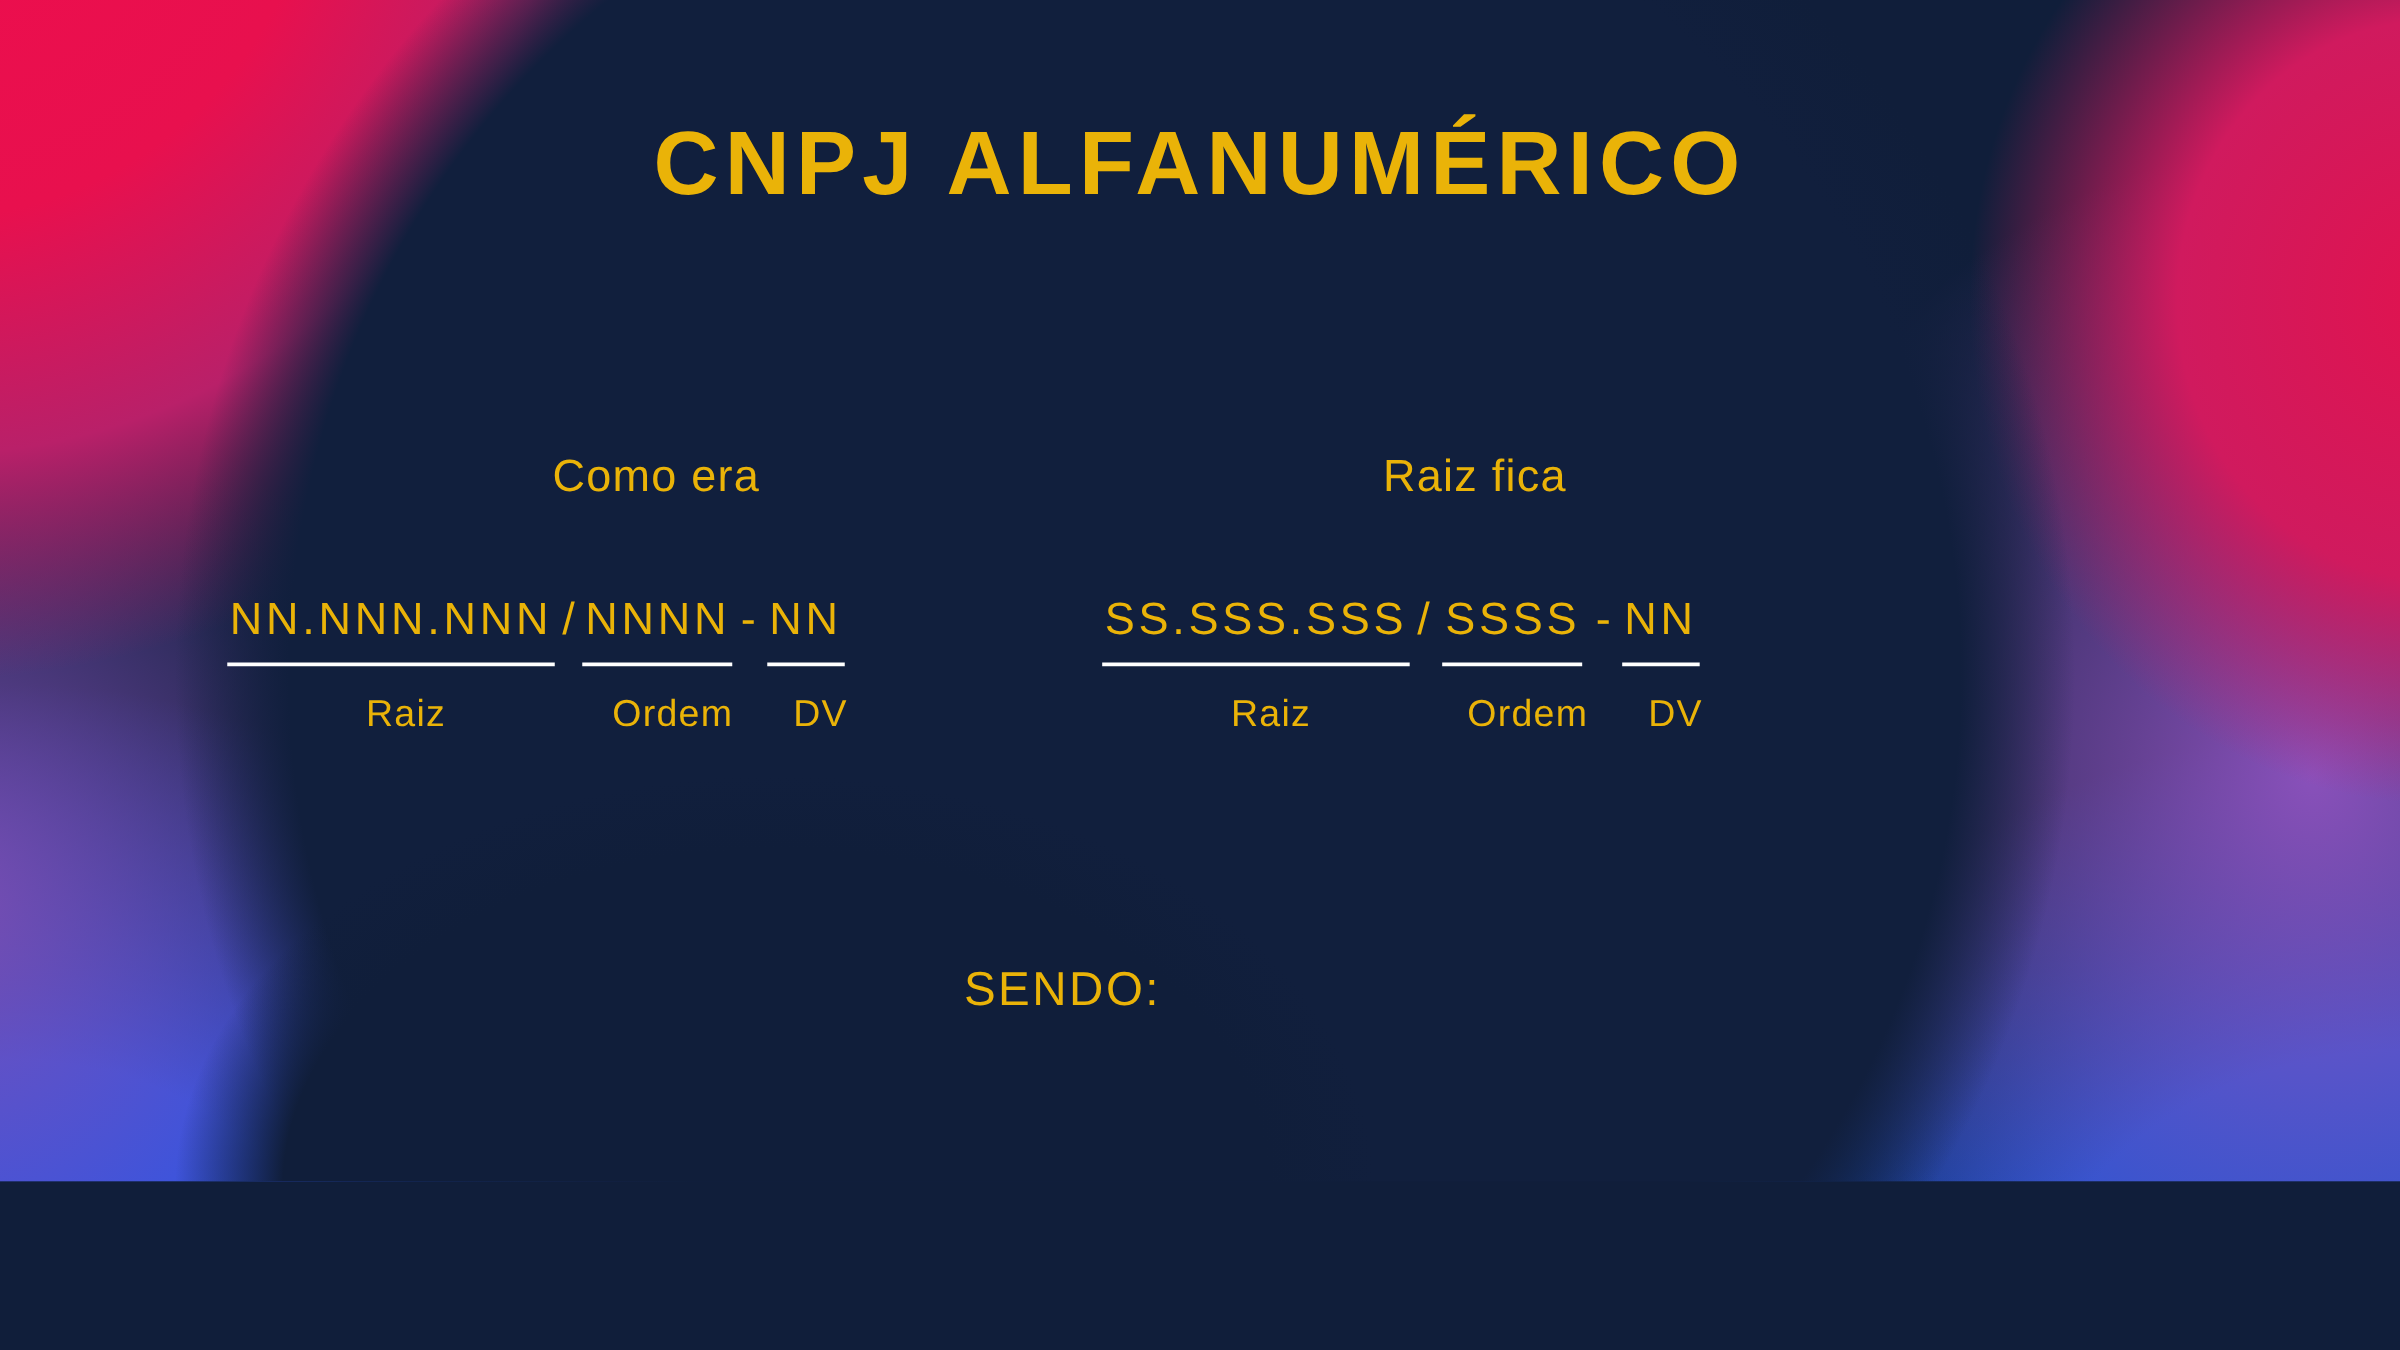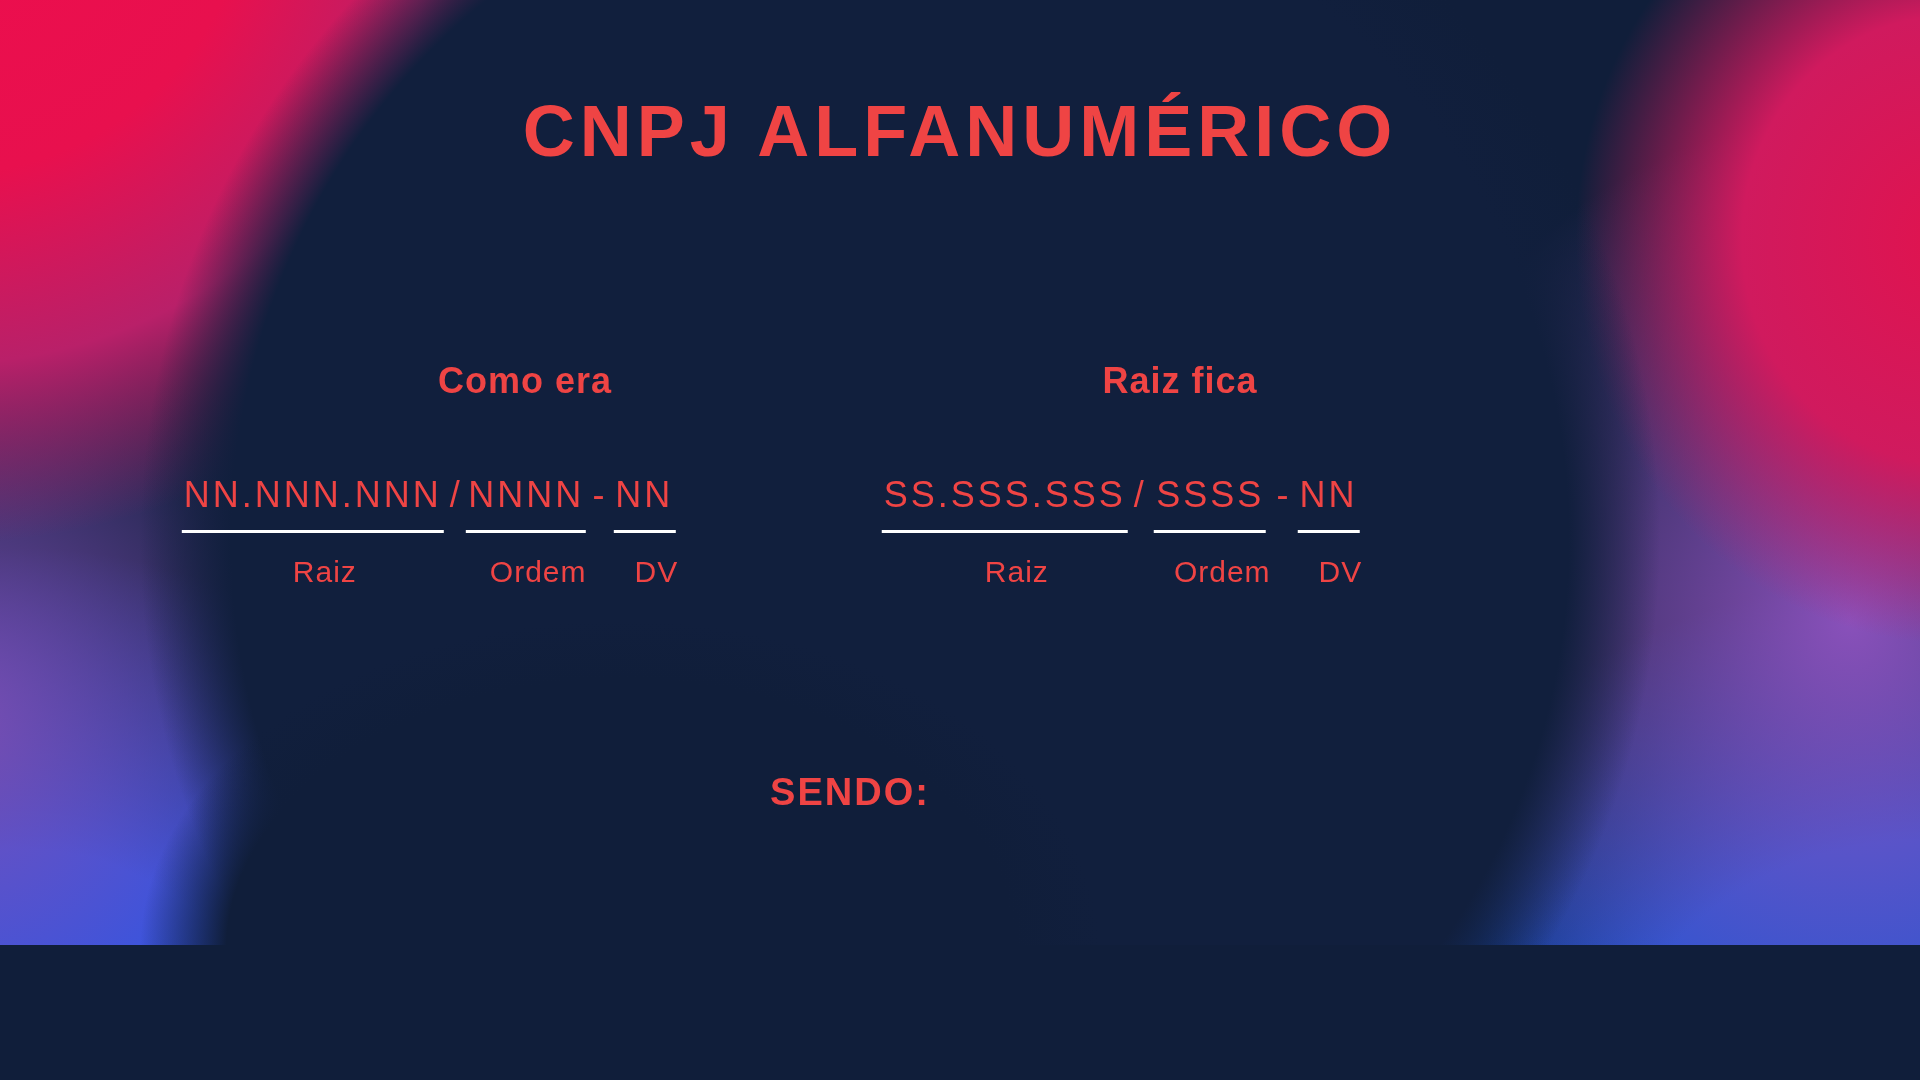--- a/index.html
+++ b/index.html
@@ -1,60 +1,60 @@
 <!DOCTYPE html>
 <html><head>
 <meta charset="utf-8">
 <style>
   html,body{margin:0;padding:0;}
   body{
     width:1920px;height:1080px;overflow:hidden;position:relative;
     font-family:"Liberation Sans","DejaVu Sans",sans-serif;
     background:#101E3A;
   }
-  .slide{position:absolute;inset:0;width:1920px;height:945px;color:#ef4444;border-radius:21px;}
+  .slide{position:absolute;inset:0;width:1920px;height:945px;color:#eab308;border-radius:21px;}
   .bg{
     position:absolute;inset:0;
     background:
       radial-gradient(480px 330px at 620px 950px, #101E3A 0%, #101E3A 82%, rgba(16,30,58,0) 100%),
       radial-gradient(760px 780px at 900px 540px, #111F3D 0%, #111F3D 88%, rgba(17,31,61,0) 100%),
       radial-gradient(900px 900px at -60px -140px, #EE0D4D 0%, #E8104E 35%, #B92069 56%, rgba(164,47,122,0) 76%),
       radial-gradient(520px 560px at 1950px 240px, #E0134F 0%, #D01A5E 40%, rgba(208,26,94,0) 72%),
       radial-gradient(680px 720px at 1850px 620px, rgba(144,83,192,0.95) 0%, rgba(144,83,192,0) 70%),
       radial-gradient(560px 620px at -40px 720px, rgba(126,79,181,0.95) 0%, rgba(126,79,181,0) 70%),
       radial-gradient(820px 860px at 20px 1150px, #2456EA 0%, #2456EA 35%, rgba(36,86,234,0) 70%),
       radial-gradient(900px 800px at 1920px 1120px, #1E55D2 0%, #1E55D2 35%, rgba(30,85,210,0) 68%),
       linear-gradient(#101E3A,#101E3A);
   }
   .title{
     position:absolute;left:0;right:0;top:90px;margin:0;text-align:center;
     font-size:72px;font-weight:bold;letter-spacing:5px;
   }
   .heading{
     position:absolute;top:360px;transform:translateX(-50%);
-    font-size:36px;font-weight:bold;letter-spacing:1px;white-space:nowrap;
+    font-size:36px;font-weight:normal;letter-spacing:1px;white-space:nowrap;
   }
   .heading-era{left:525px;}
   .heading-fica{left:1180px;}
   .fmt{
     position:absolute;top:474px;transform:translateX(-50%);
     display:flex;align-items:flex-start;white-space:nowrap;
   }
   .fmt-before{left:430px;}
   .fmt-after{left:1122px;}
   .seg{display:flex;flex-direction:column;align-items:center;}
   .seg-text{
     font-size:36px;font-weight:normal;letter-spacing:3px;
     padding:0 2px 14px 2px;border-bottom:3px solid #FFFFFF;
   }
   .seg-label{margin-top:22px;font-size:30px;letter-spacing:1px;margin-left:24px;}
   .sep{font-size:36px;padding:0 6px;}
   .legend{
     position:absolute;left:850px;top:764px;transform:translateX(-50%);
-    text-align:center;font-size:38px;font-weight:bold;letter-spacing:2px;
+    text-align:center;font-size:38px;font-weight:normal;letter-spacing:2px;
     line-height:56px;white-space:nowrap;
   }
   .logo{position:absolute;right:60px;bottom:44px;display:flex;align-items:center;gap:9px;}
   .logo-icon{display:block;}
   .logo-text{display:flex;flex-direction:column;}
   .logo-brand{font-size:46px;font-weight:bold;letter-spacing:2px;line-height:1;}
   .logo-sub{font-size:9px;font-weight:bold;letter-spacing:4.2px;margin-top:4px;white-space:nowrap;}
 </style>
 </head>
 <body>

